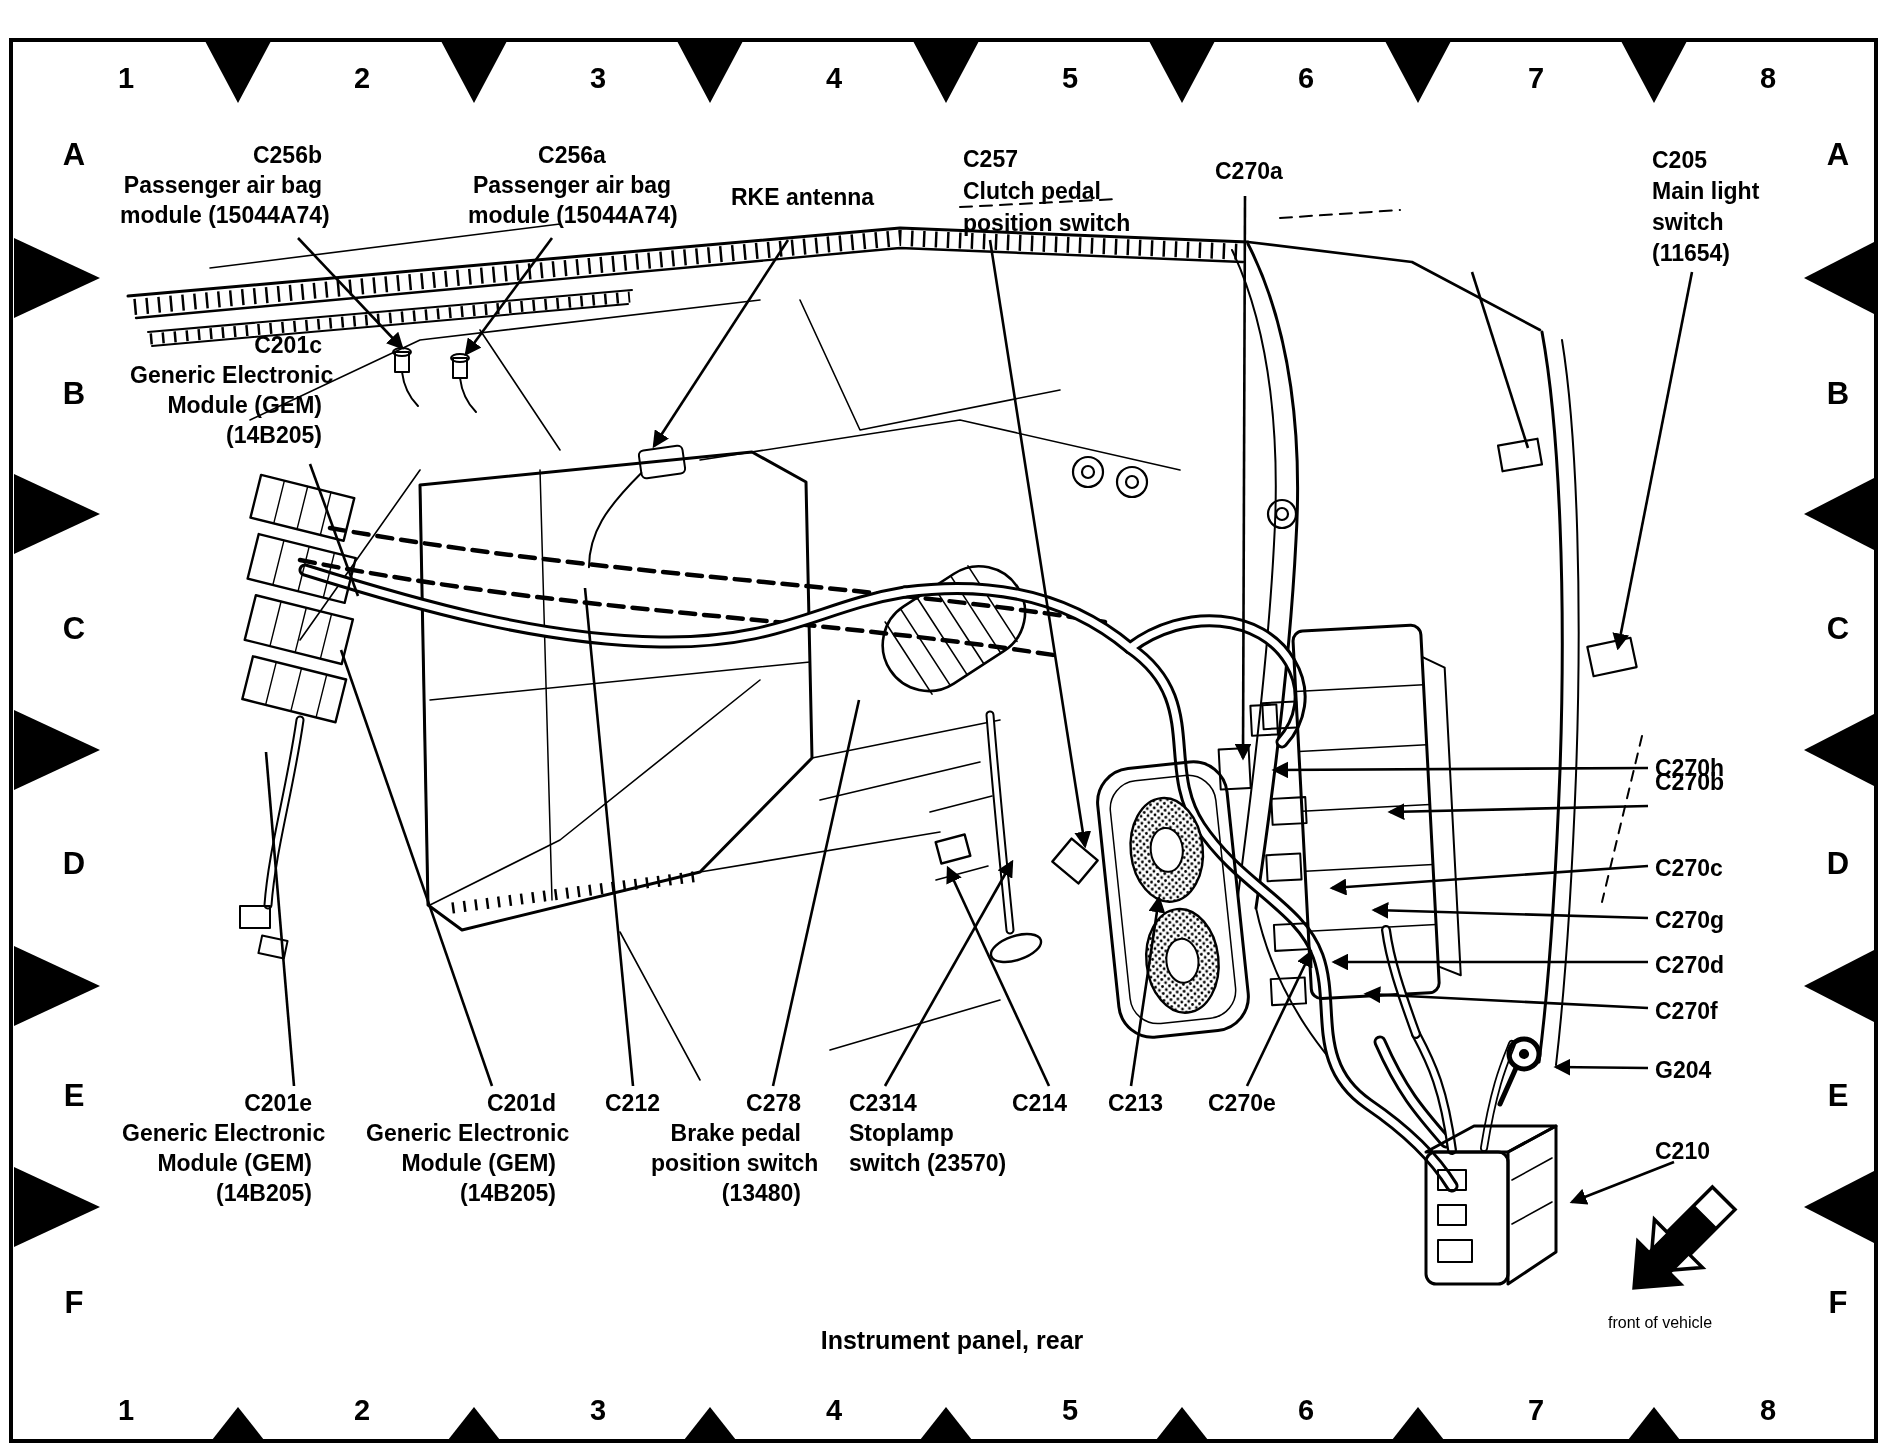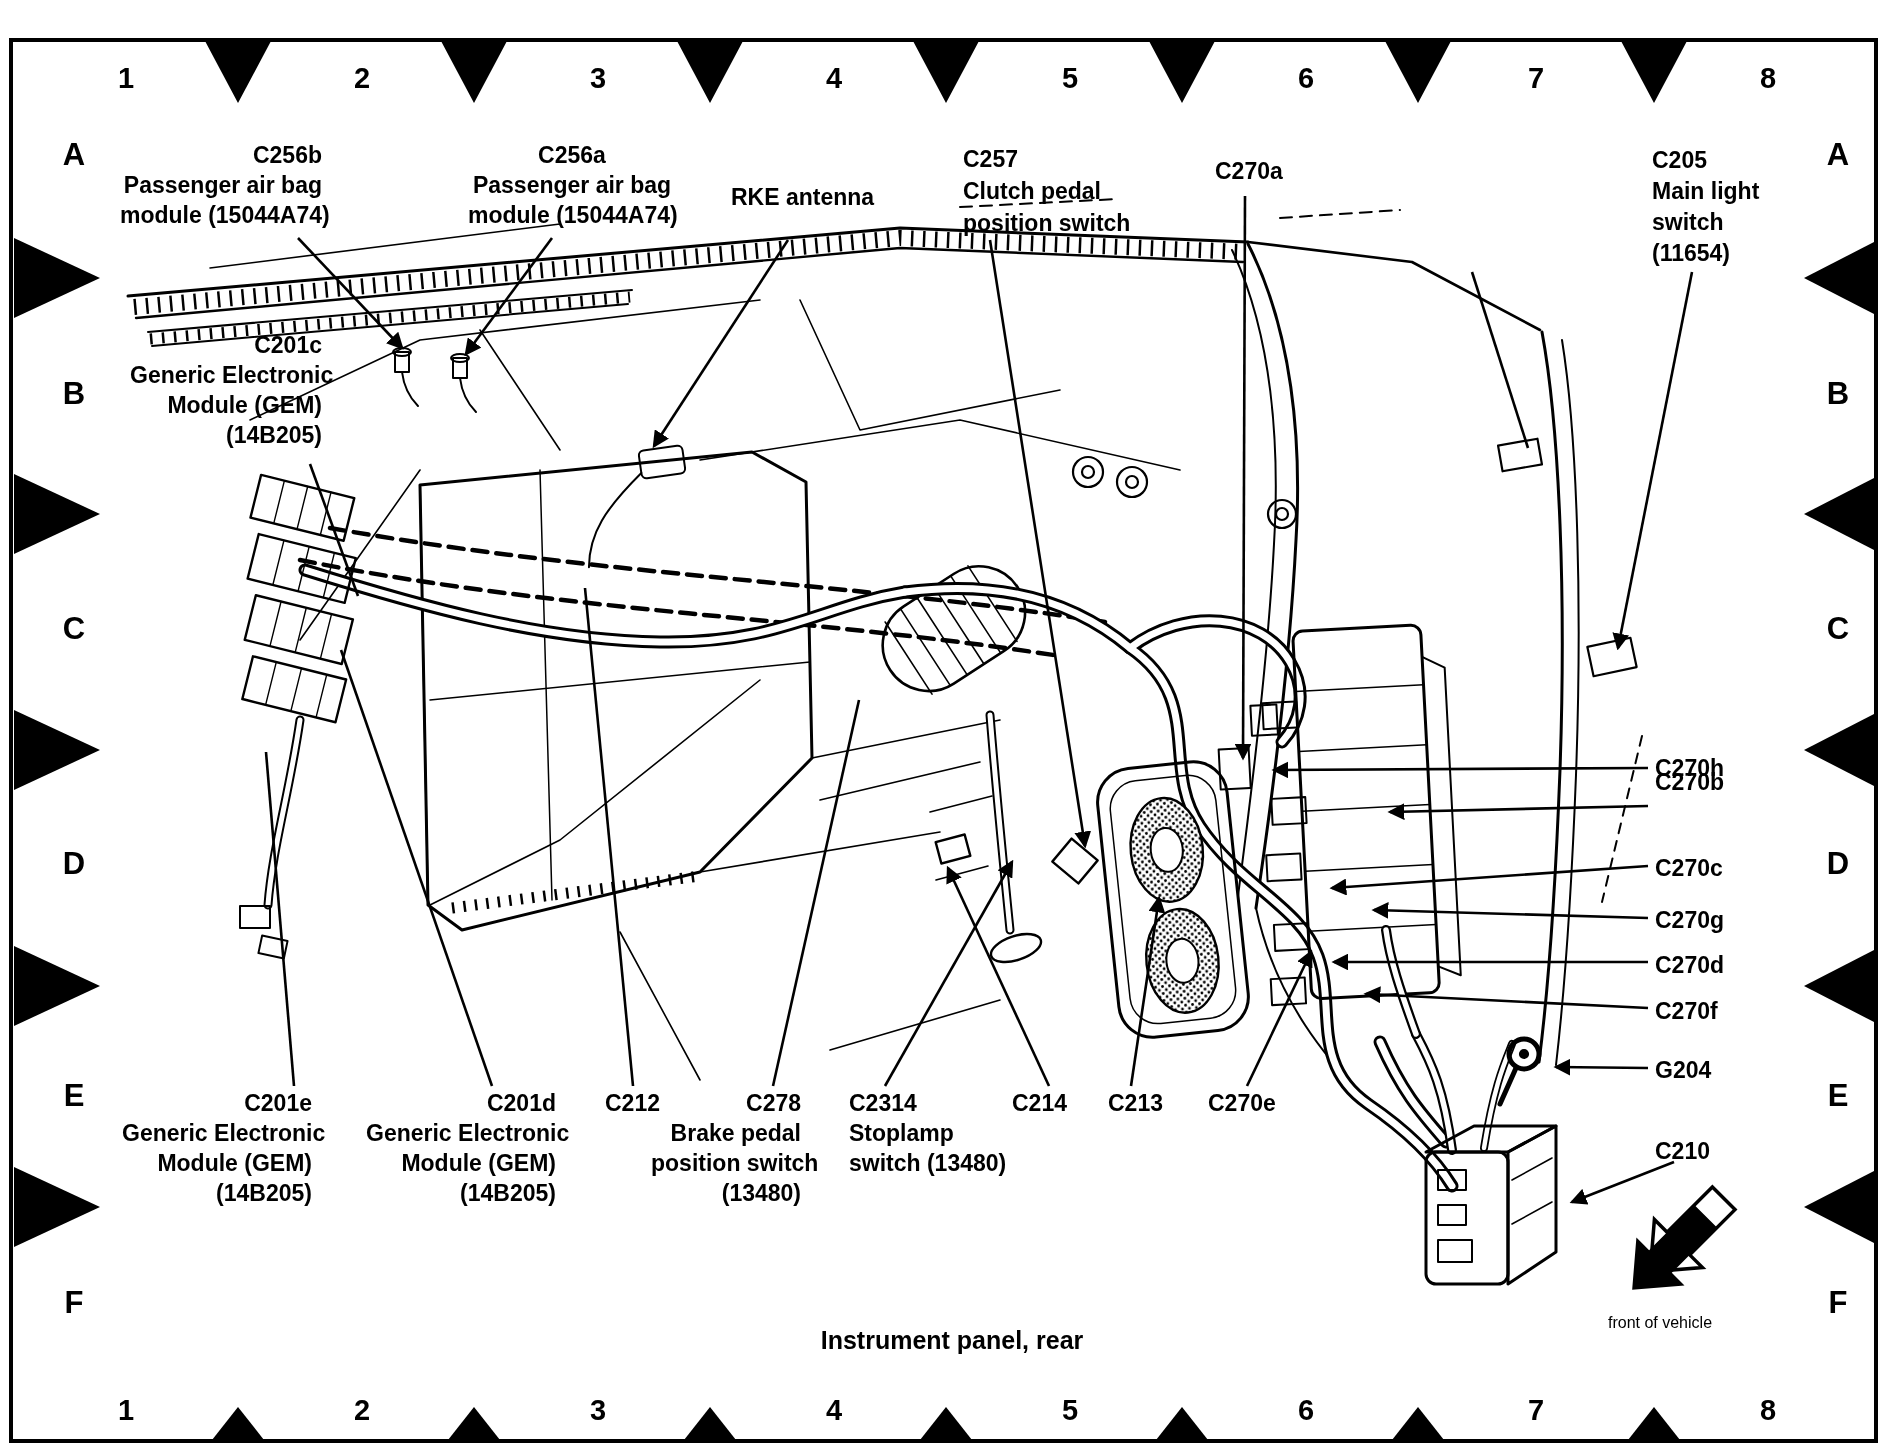--- a/index.html
+++ b/index.html
@@ -373,21 +373,21 @@
   <div class="callout align-r" style="left:651px;top:1088px;width:150px">
     <div class="ln">C278</div>
     <div class="ln">Brake pedal</div>
     <div class="ln">position switch</div>
     <div class="ln">(13480)</div>
   </div>
 
   <div class="callout" style="left:849px;top:1088px">
     <div class="ln">C2314</div>
     <div class="ln">Stoplamp</div>
-    <div class="ln">switch (13480)</div>
+    <div class="ln">switch (23570)</div>
   </div>
 
   <div class="callout" style="left:1012px;top:1088px">
     <div class="ln">C214</div>
   </div>
   <div class="callout" style="left:1108px;top:1088px">
     <div class="ln">C213</div>
   </div>
   <div class="callout" style="left:1208px;top:1088px">
     <div class="ln">C270e</div>

